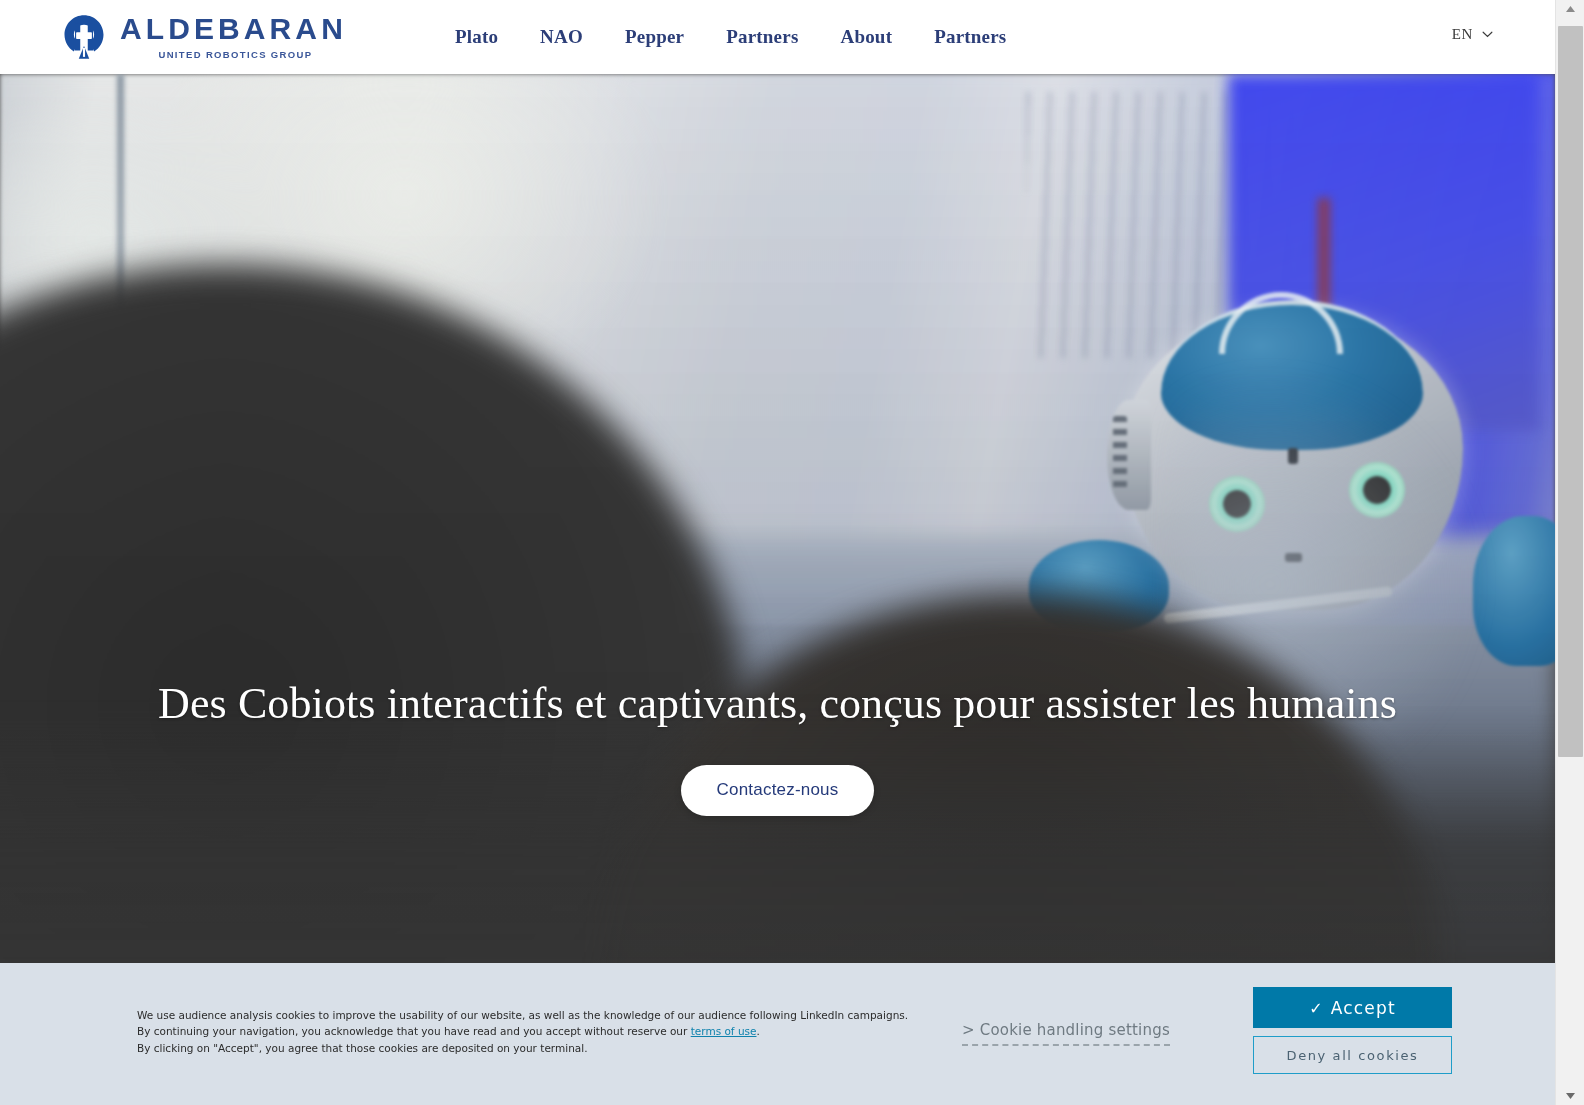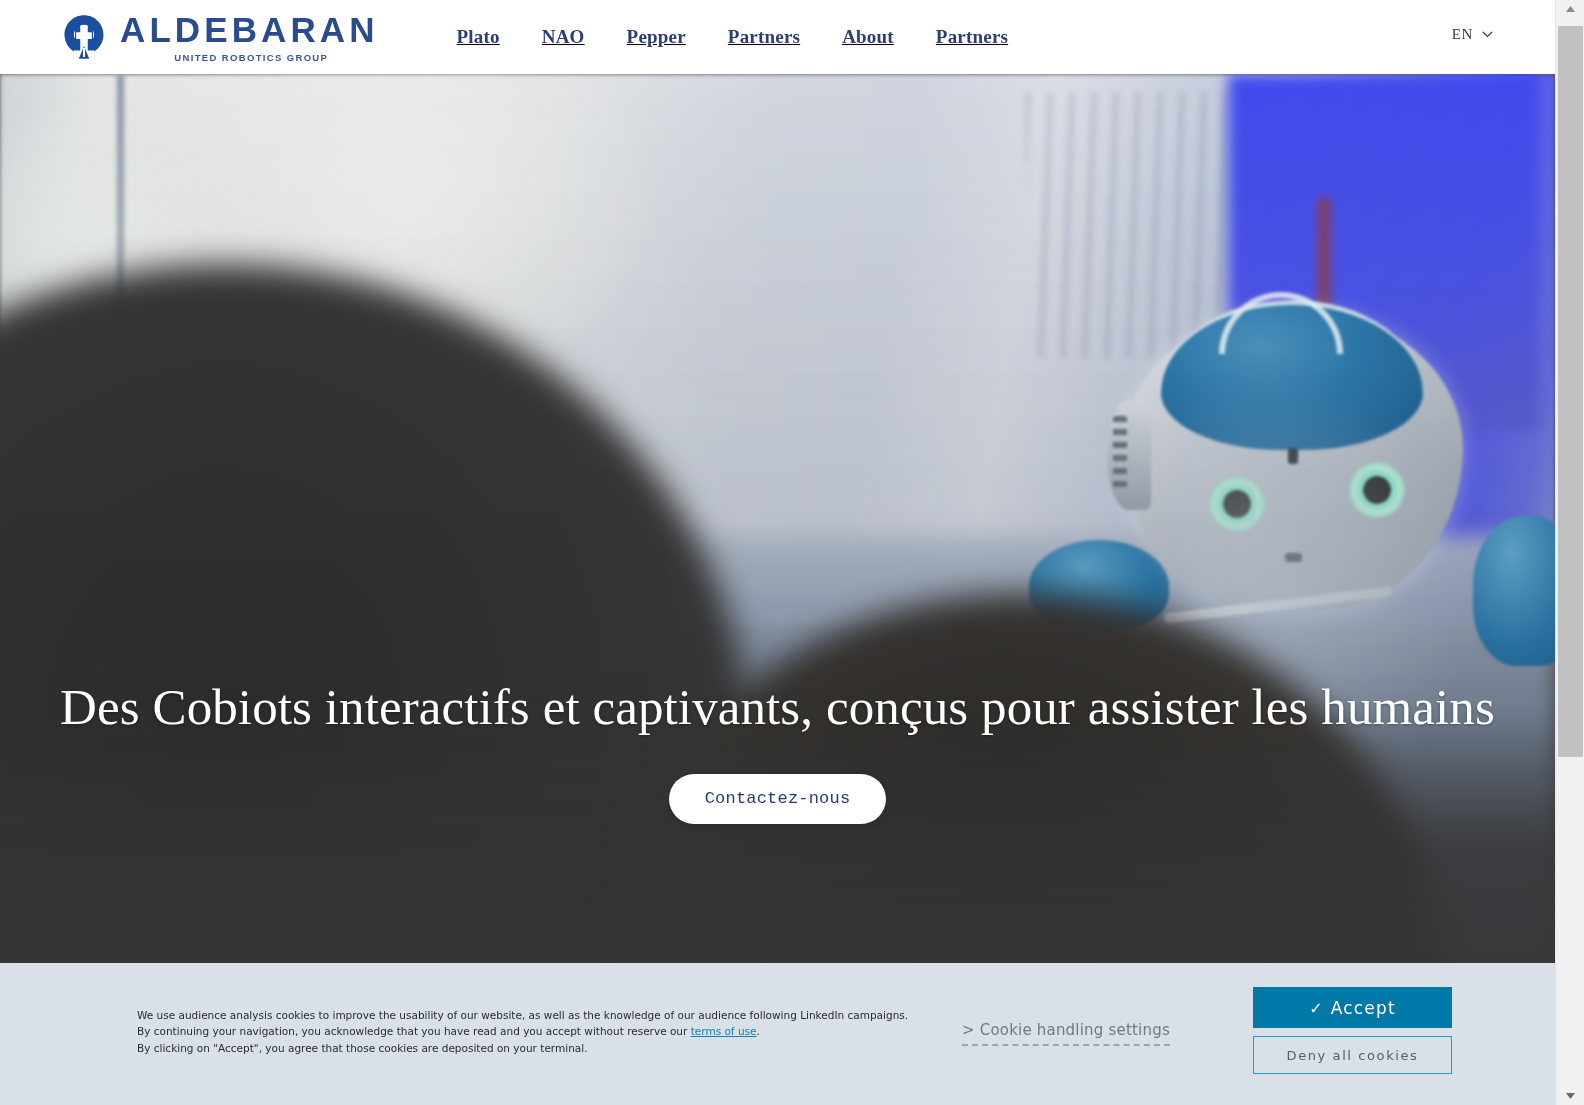--- a/index.html
+++ b/index.html
@@ -48,42 +48,41 @@
     gap: 12px;
   }
 
   .brand-mark { width: 48px; height: 48px; display: block; flex: none; }
 
   .brand-word { display: flex; flex-direction: column; line-height: 1; }
 
   .brand-name {
     font-family: "Liberation Sans", sans-serif;
     font-weight: 700;
-    font-size: 35px;
+    font-size: 30px;
     letter-spacing: 4.1px;
     color: #2a4b8d;
   }
 
   .brand-tag {
     font-family: "Liberation Sans", sans-serif;
     font-weight: 600;
     font-size: 9.5px;
     letter-spacing: 1.35px;
     color: #3a5699;
     text-align: center;
     margin-top: 6px;
     padding-left: 4px;
   }
 
   .main-nav {
     display: flex;
     align-items: center;
     gap: 42px;
-    margin-left: 78px;
-    text-decoration: underline;
+    margin-left: 108px;
   }
 
   .nav-link {
     font-family: "Liberation Serif", "DejaVu Serif", serif;
     font-weight: 700;
     font-size: 19px;
     color: #2c3e78;
     text-decoration: none;
     letter-spacing: 0.2px;
     white-space: nowrap;
@@ -256,35 +255,35 @@
     position: absolute;
     left: 0; right: 0;
     top: 602px;
     text-align: center;
     z-index: 5;
   }
 
   .hero-title {
     font-family: "Liberation Serif", "DejaVu Serif", serif;
     font-weight: 400;
-    font-size: 51px;
+    font-size: 44px;
     line-height: 1.25;
     color: #ffffff;
     letter-spacing: 0.1px;
     text-shadow: 0 1px 3px rgba(0,0,0,0.35);
   }
 
   .hero-cta {
     display: inline-block;
     margin-top: 34px;
     padding: 15px 36px 16px;
     background: #ffffff;
     border: none;
     border-radius: 30px;
-    font-family: Liberation Mono, monospace;
+    font-family: Liberation Sans, sans-serif;
     font-size: 17px;
     color: #253a7a;
     text-decoration: none;
     cursor: pointer;
     box-shadow: 0 2px 7px rgba(0,0,0,0.18);
     letter-spacing: 0.2px;
   }
 
   
   .cookie-banner {

